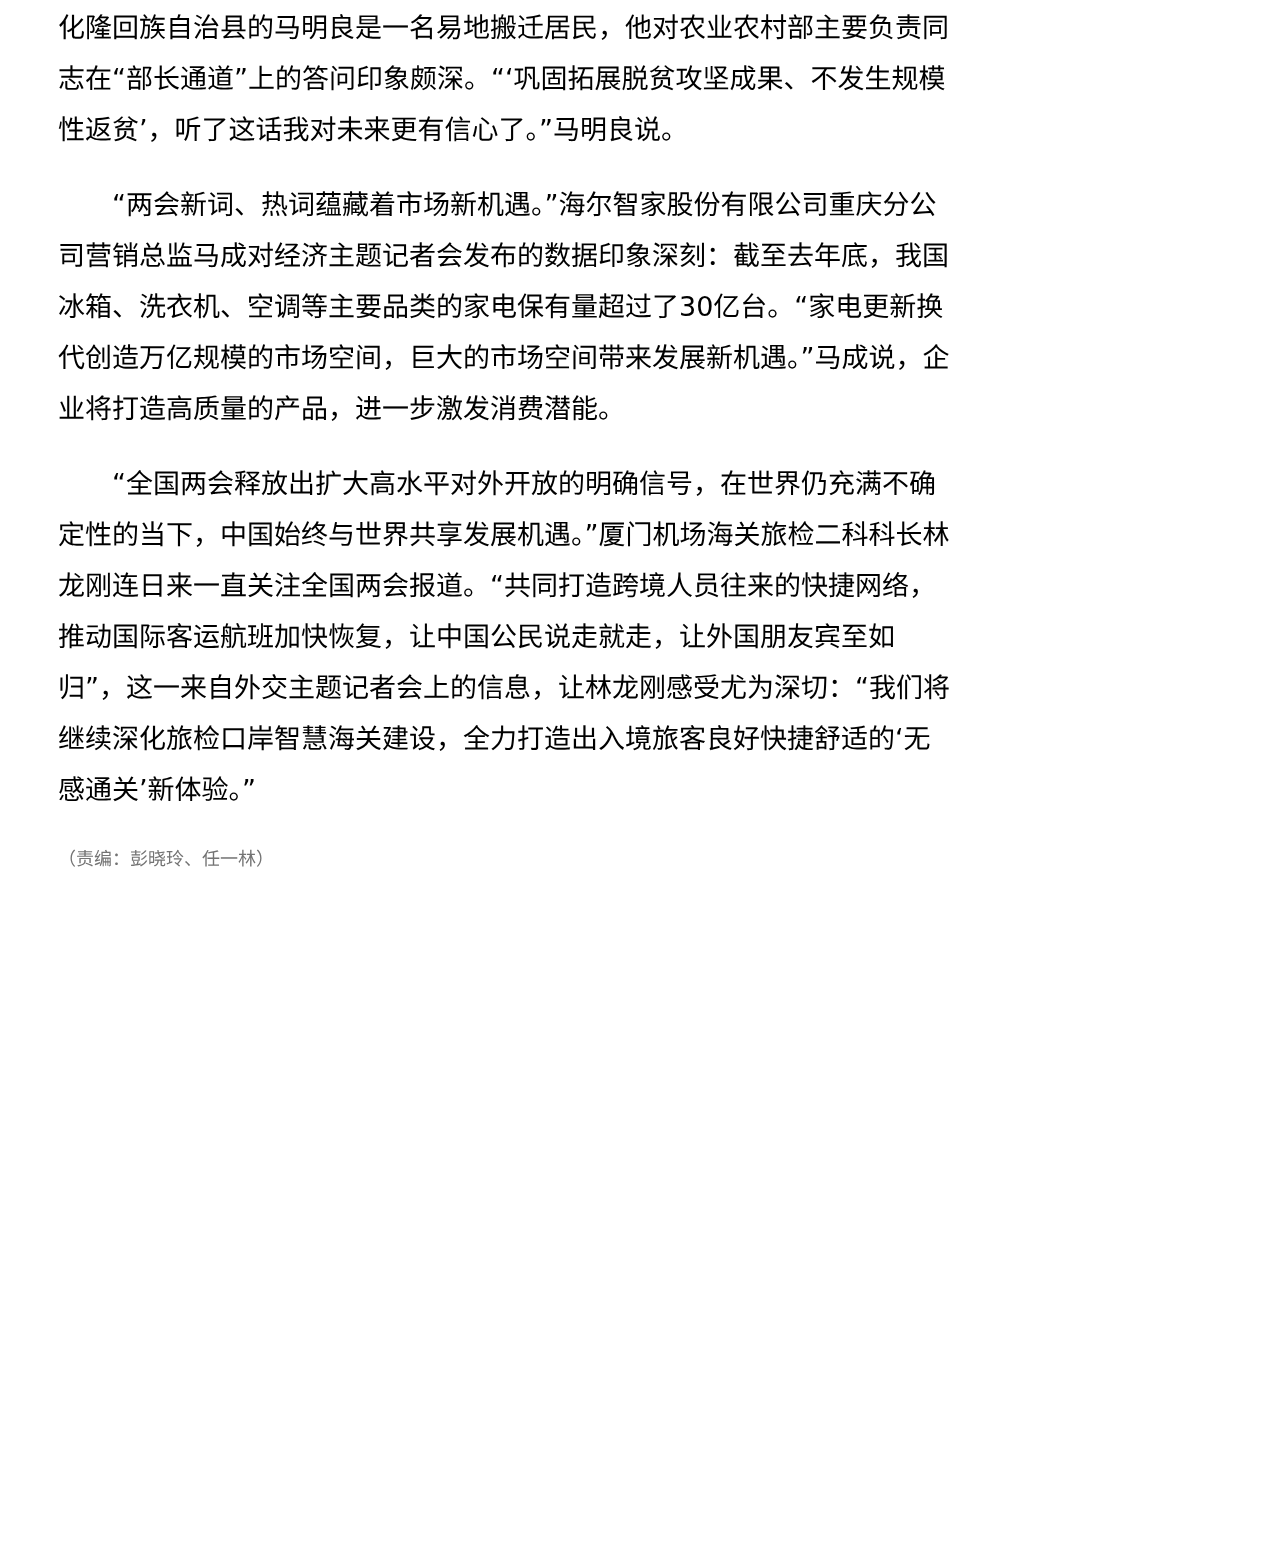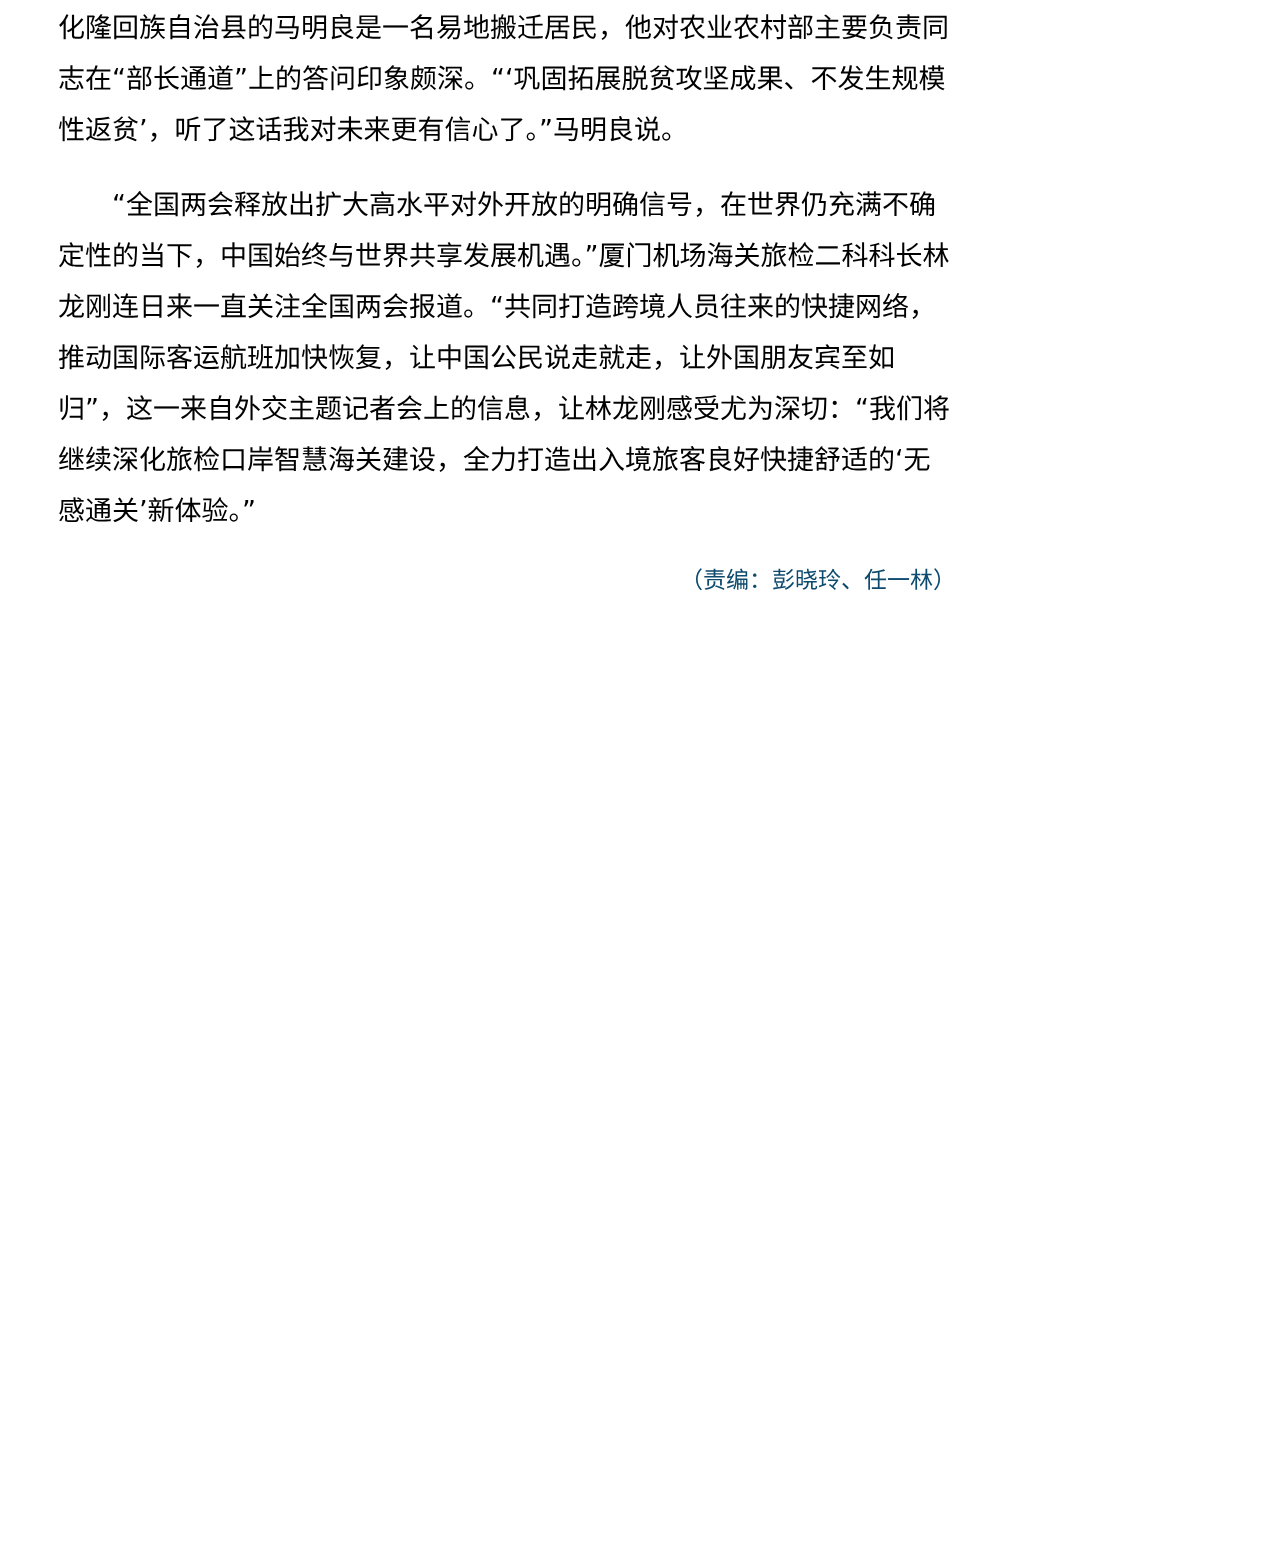--- a/index.html
+++ b/index.html
@@ -27,36 +27,36 @@
     margin-top: 0;
   }
   .para.indent {
     text-indent: 2em;
   }
   .para.subhead {
     font-weight: bold;
   }
   .editors-credit {
     font-family: "DejaVu Serif", "Liberation Serif", serif;
-    font-size: 23px;
+    font-size: 18px;
     line-height: 32px;
-    color: #0c4a6e;
-    text-align: right;
+    color: #737373;
     margin: 28px 0 0 0;
   }
 </style>
 </head>
 <body>
 
 <div class="article">
 
   <p class="para first">化隆回族自治县的马明良是一名易地搬迁居民，他对农业农村部主要负责同志在“部长通道”上的答问印象颇深。“‘巩固拓展脱贫攻坚成果、不发生规模性返贫’，听了这话我对未来更有信心了。”马明良说。</p>
 
 
 
+  <p class="para indent">“两会新词、热词蕴藏着市场新机遇。”海尔智家股份有限公司重庆分公司营销总监马成对经济主题记者会发布的数据印象深刻：截至去年底，我国冰箱、洗衣机、空调等主要品类的家电保有量超过了30亿台。“家电更新换代创造万亿规模的市场空间，巨大的市场空间带来发展新机遇。”马成说，企业将打造高质量的产品，进一步激发消费潜能。</p>
 
   <p class="para indent">“全国两会释放出扩大高水平对外开放的明确信号，在世界仍充满不确定性的当下，中国始终与世界共享发展机遇。”厦门机场海关旅检二科科长林龙刚连日来一直关注全国两会报道。“共同打造跨境人员往来的快捷网络，推动国际客运航班加快恢复，让中国公民说走就走，让外国朋友宾至如归”，这一来自外交主题记者会上的信息，让林龙刚感受尤为深切：“我们将继续深化旅检口岸智慧海关建设，全力打造出入境旅客良好快捷舒适的‘无感通关’新体验。”</p>
 
 
 
 
 
   <p class="editors-credit">（责编：彭晓玲、任一林）</p>
 
 </div>

